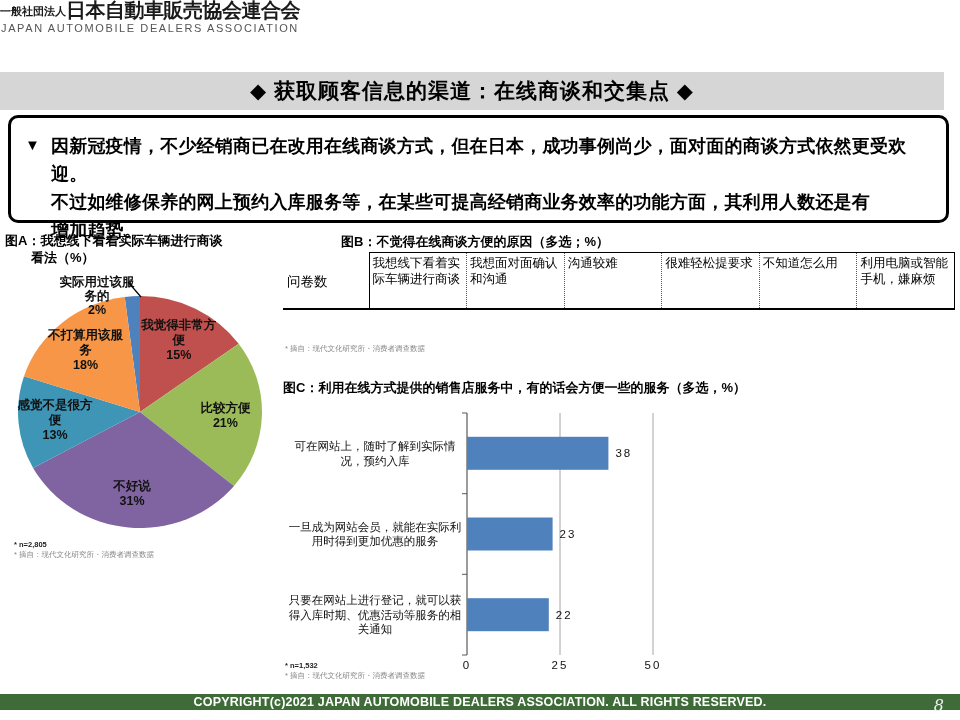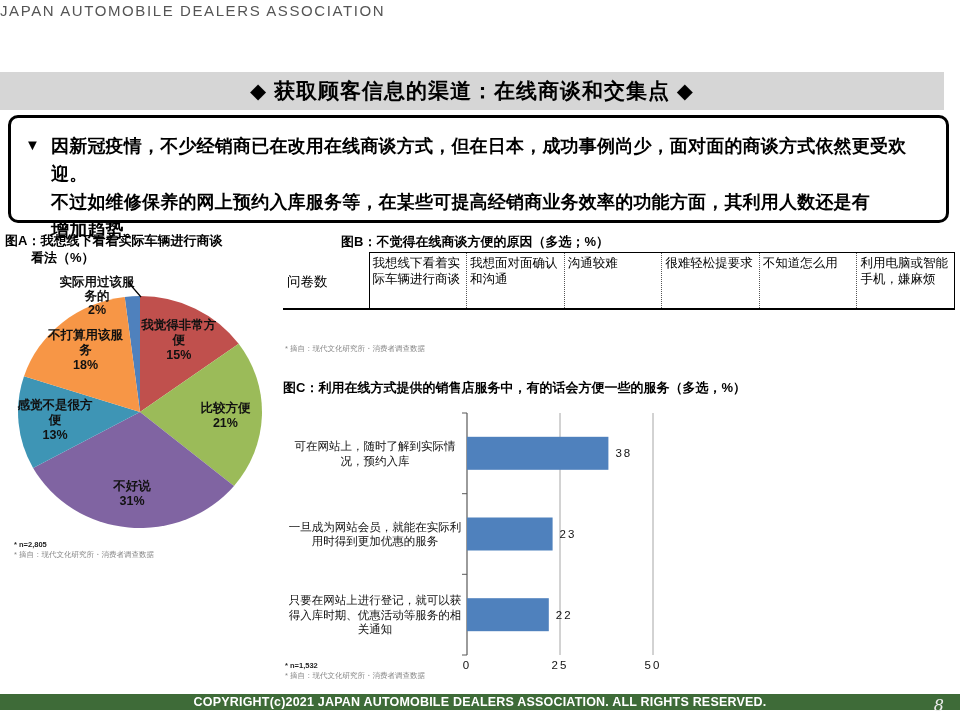--- a/index.html
+++ b/index.html
@@ -10,21 +10,21 @@
   .abs{position:absolute;}
   
   .hline-thick{left:0;top:33;width:682;height:7;background:#86BD5D;}
   .hline-thin{left:0;top:43;width:682;height:3;background:#C5D9A0;}
   .hline-r1{right:0;top:35;width:26;height:4;background:#86BD5D;}
   .hline-r2{right:0;top:41;width:26;height:3;background:#A8CC82;}
   .logo{left:682;top:14;width:252;line-height:1;}
   .logo-row{display:flex;align-items:flex-end;white-space:nowrap;}
   .logo-prefix{font-size:11px;font-weight:bold;color:#1a1a1a;padding-bottom:3px;}
   .logo-name{font-size:20px;font-weight:bold;color:#1a1a1a;letter-spacing:-0.5px;}
-  .logo-en{font-size:15px;color:#555;letter-spacing:1.6px;margin-top:3px;text-align:center;white-space:nowrap;}
+  .logo-en{font-size:11px;color:#555;letter-spacing:1.6px;margin-top:3px;text-align:center;white-space:nowrap;}
   
   .title-bar{left:8;top:72px;width:944px;height:38px;background:#D6D6D6;
     display:flex;align-items:center;justify-content:center;
     font-size:21px;font-weight:bold;letter-spacing:1px;}
   
   .summary-box{left:8px;top:115px;width:941px;height:108px;border:3.5px solid #000;
     border-radius:10px;background:#fff;box-sizing:border-box;display:flex;padding:14px 8px 0 14px;}
   .summary-marker{font-size:15px;width:26px;padding-top:4px;flex:none;}
   .summary-text{font-family:"Liberation Serif","DejaVu Serif",serif;font-weight:bold;
     font-size:18px;line-height:28px;white-space:pre-line;letter-spacing:0.2px;}
@@ -71,20 +71,24 @@
 </head>
 <body>
 
 <div class="slide">
 
   <div class="abs hline-thick"></div>
   <div class="abs hline-thin"></div>
   <div class="abs hline-r1"></div>
   <div class="abs hline-r2"></div>
   <div class="abs logo">
+    <div class="logo-row">
+      <span class="logo-prefix">一般社団法人</span>
+      <span class="logo-name">日本自動車販売協会連合会</span>
+    </div>
     <div class="logo-en">JAPAN AUTOMOBILE DEALERS ASSOCIATION</div>
   </div>
 
   <div class="abs title-bar">◆ 获取顾客信息的渠道：在线商谈和交集点 ◆</div>
 
   <div class="abs summary-box">
     <div class="summary-marker">▼</div>
     <div class="summary-text">因新冠疫情，不少经销商已在改用在线商谈方式，但在日本，成功事例尚少，面对面的商谈方式依然更受欢迎。
 不过如维修保养的网上预约入库服务等，在某些可提高经销商业务效率的功能方面，其利用人数还是有
 增加趋势。</div>

